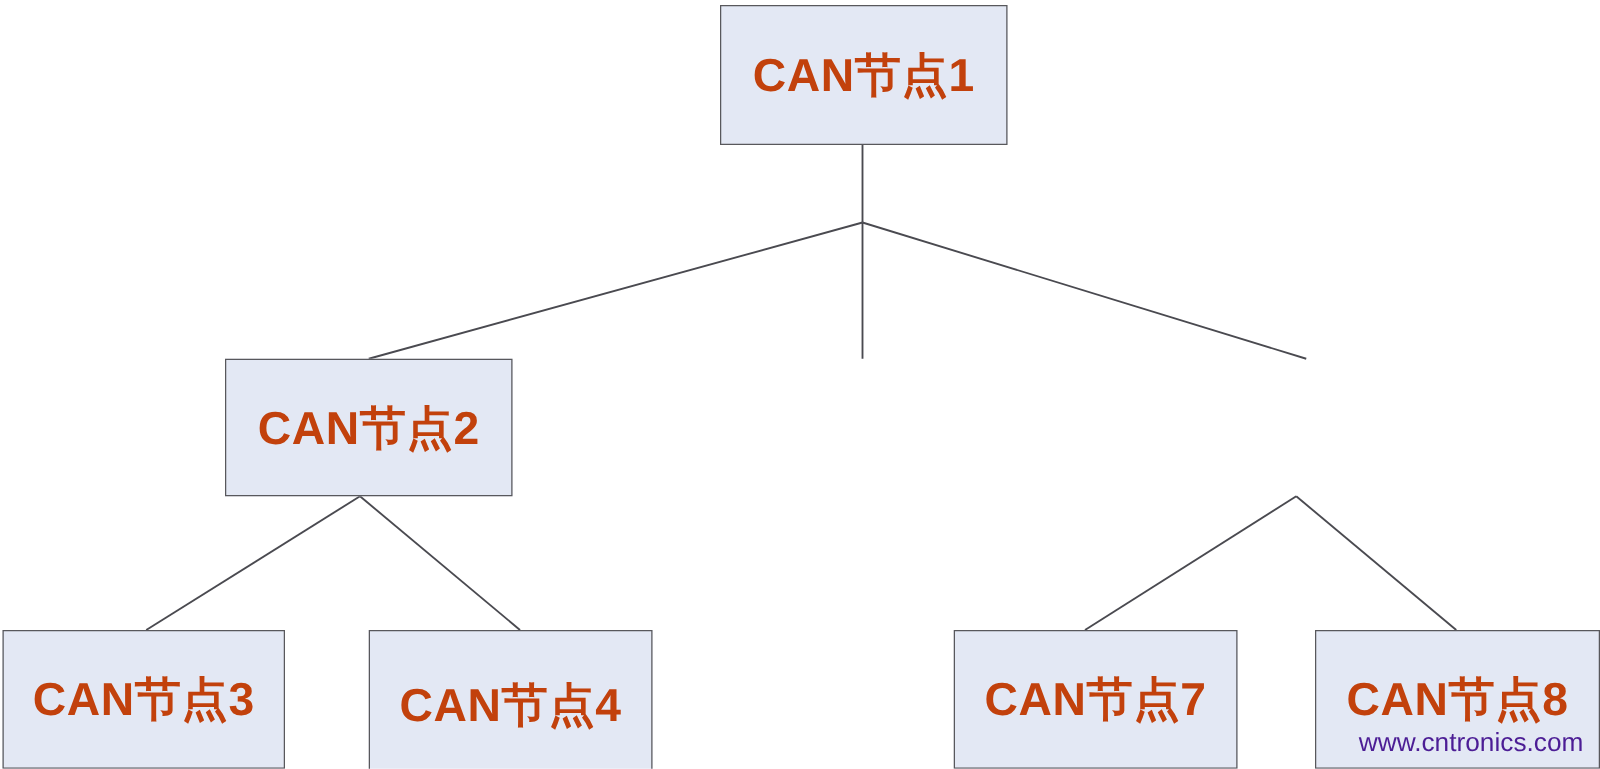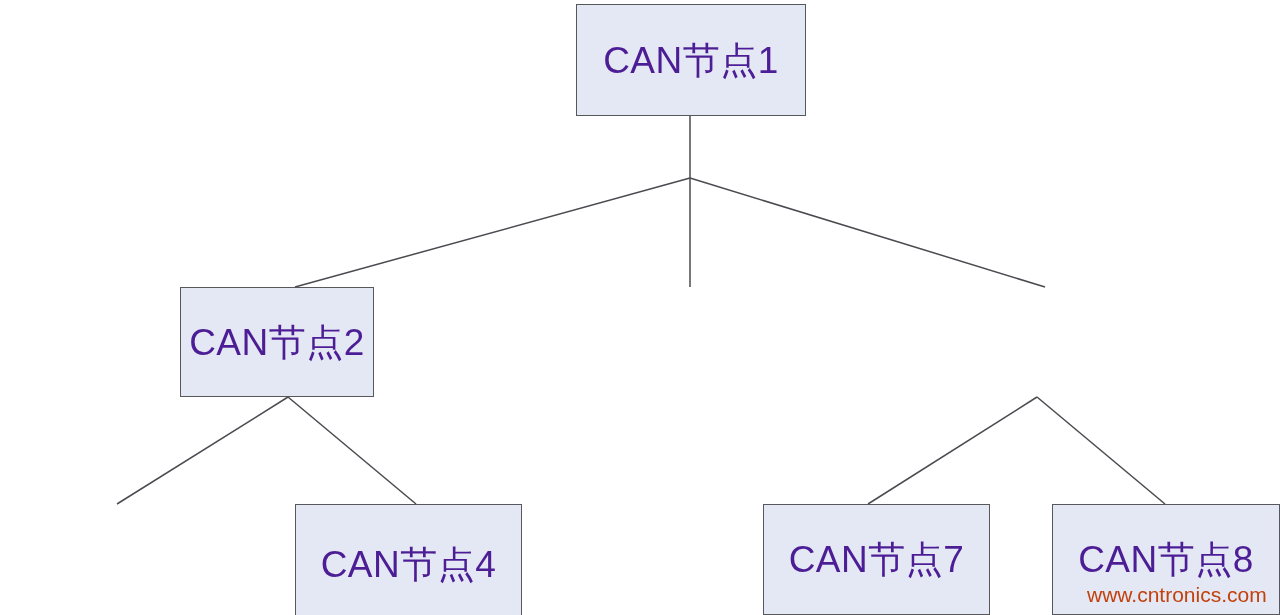--- a/index.html
+++ b/index.html
@@ -33,33 +33,33 @@
     box-sizing: border-box;
     background: #e3e8f4;
     border: 1.6px solid #58585c;
     display: flex;
     align-items: center;
     justify-content: center;
     z-index: 2;
   }
   .node-label {
     font-family: "Liberation Sans", "DejaVu Sans", sans-serif;
-    font-weight: normal;
+    font-weight: bold;
     font-size: 37px;
     line-height: 1;
-    color: #4c1d95;
+    color: #c2410c;
     letter-spacing: 0.5px;
     white-space: nowrap;
     user-select: none;
   }
   .watermark {
     position: absolute;
     font-family: "Liberation Sans", "DejaVu Sans", sans-serif;
     font-size: 21px;
-    color: #c2410c;
+    color: #4c1d95;
     white-space: nowrap;
     z-index: 3;
     user-select: none;
   }
 </style>
 </head>
 <body>
 
 <div id="canvas">
 
@@ -79,26 +79,29 @@
 
       <line x1="1037" y1="397" x2="868" y2="504"></line>
       <line x1="1037" y1="397" x2="1165" y2="504"></line>
     </g>
   </svg>
 
   <div class="node" style="left:576px; top:4px; width:230px; height:112px;">
     <span class="node-label">CAN节点1</span>
   </div>
 
-  <div class="node" style="left:180px; top:287px; width:194px; height:110px;text-align:center;">
+  <div class="node" style="left:180px; top:287px; width:230px; height:110px;text-align:center;">
     <span class="node-label">CAN节点2</span>
   </div>
 
 
 
+  <div class="node" style="left:2px; top:504px; width:226px; height:111px;">
+    <span class="node-label">CAN节点3</span>
+  </div>
 
   <div class="node" style="left:295px; top:504px; width:227px; height:121px;">
     <span class="node-label">CAN节点4</span>
   </div>
 
   <div class="node" style="left:750px; top:504px; width:227px; height:111px;margin-left:13px;">
     <span class="node-label">CAN节点7</span>
   </div>
 
   <div class="node" style="left:1052px; top:504px; width:228px; height:111px;">

